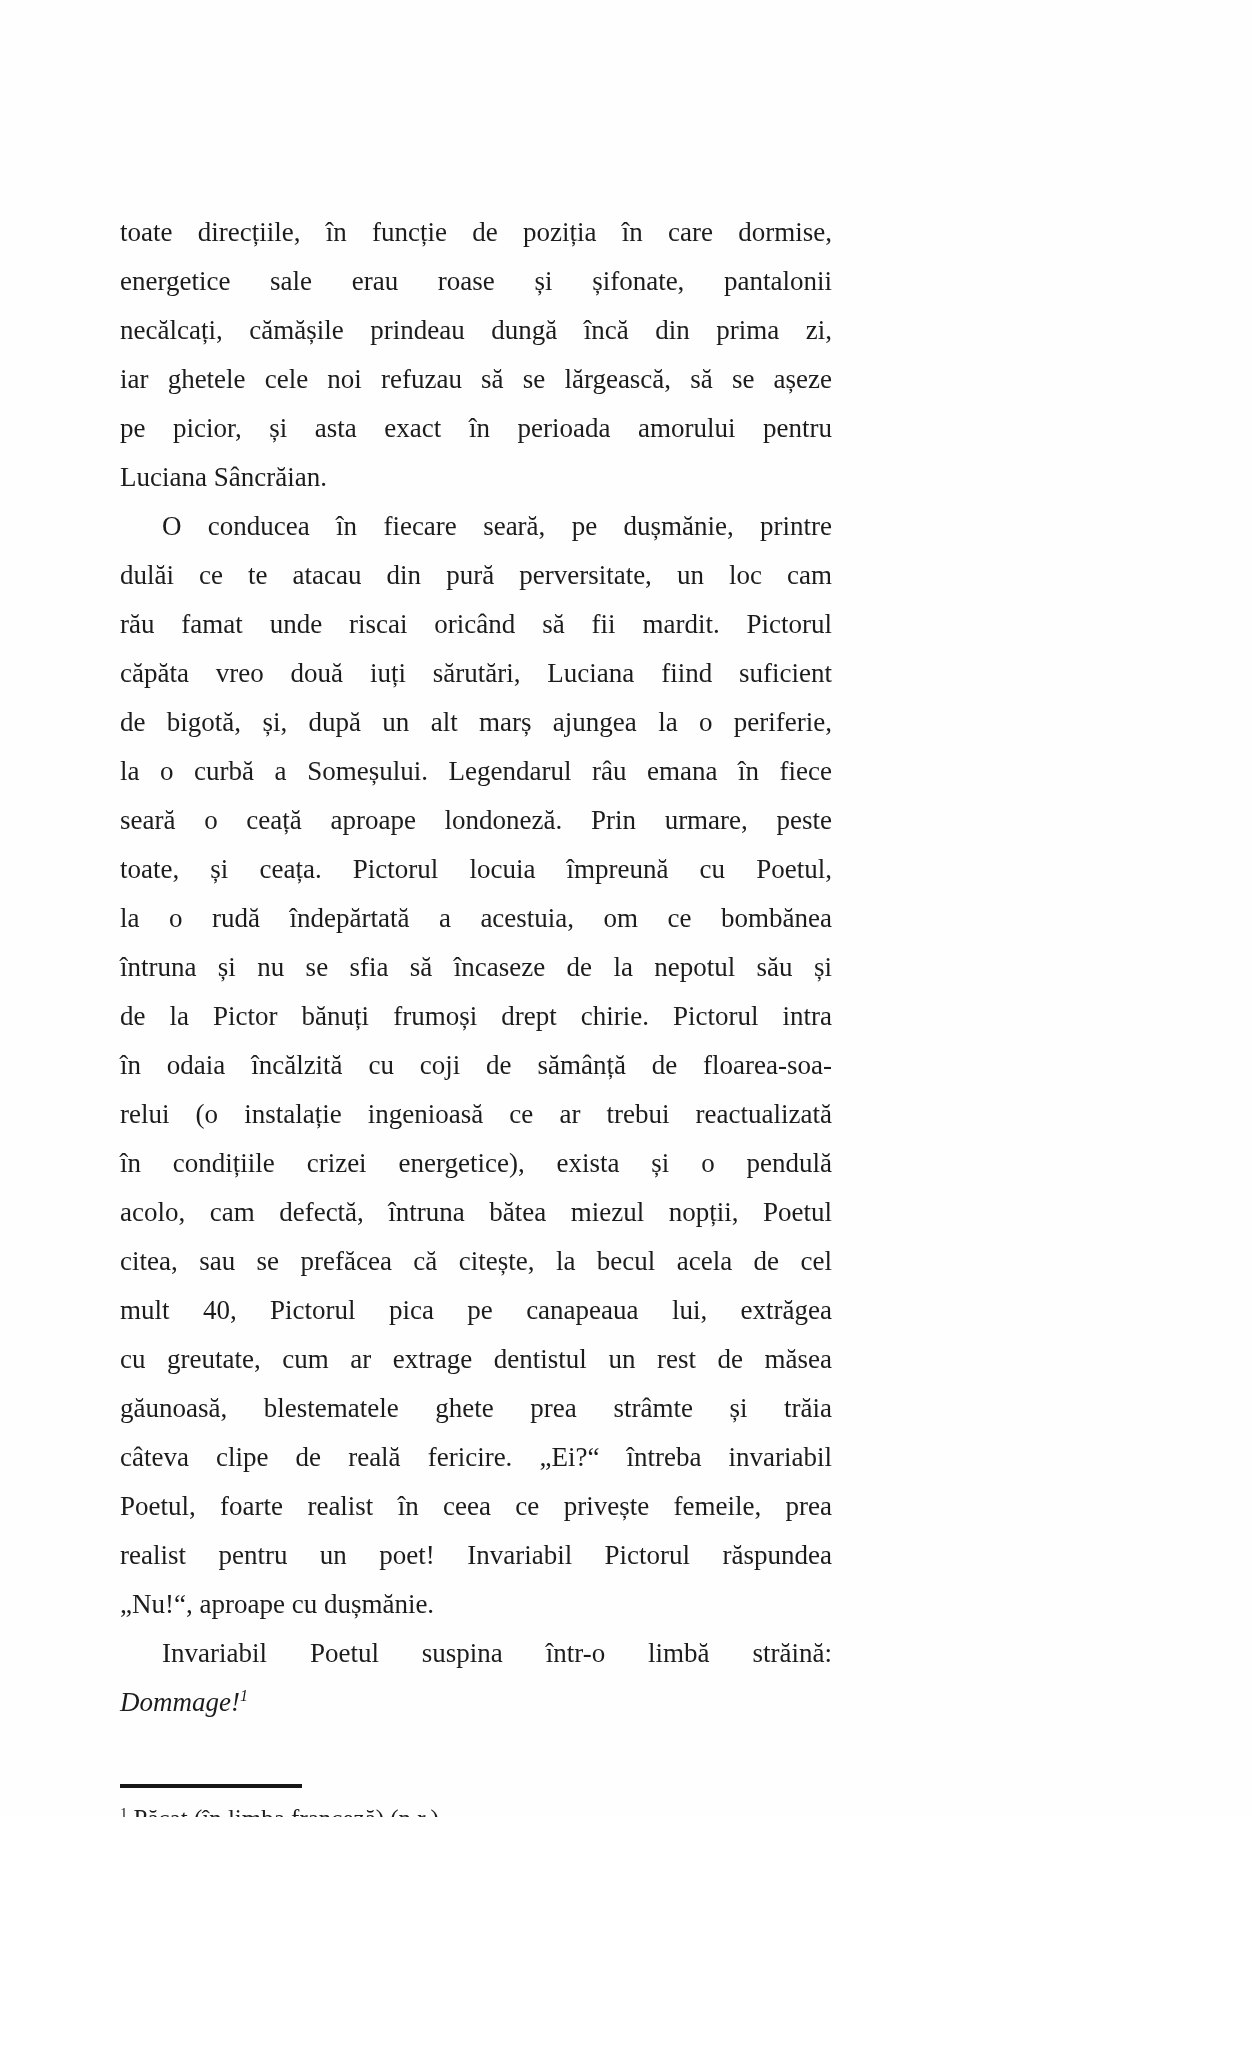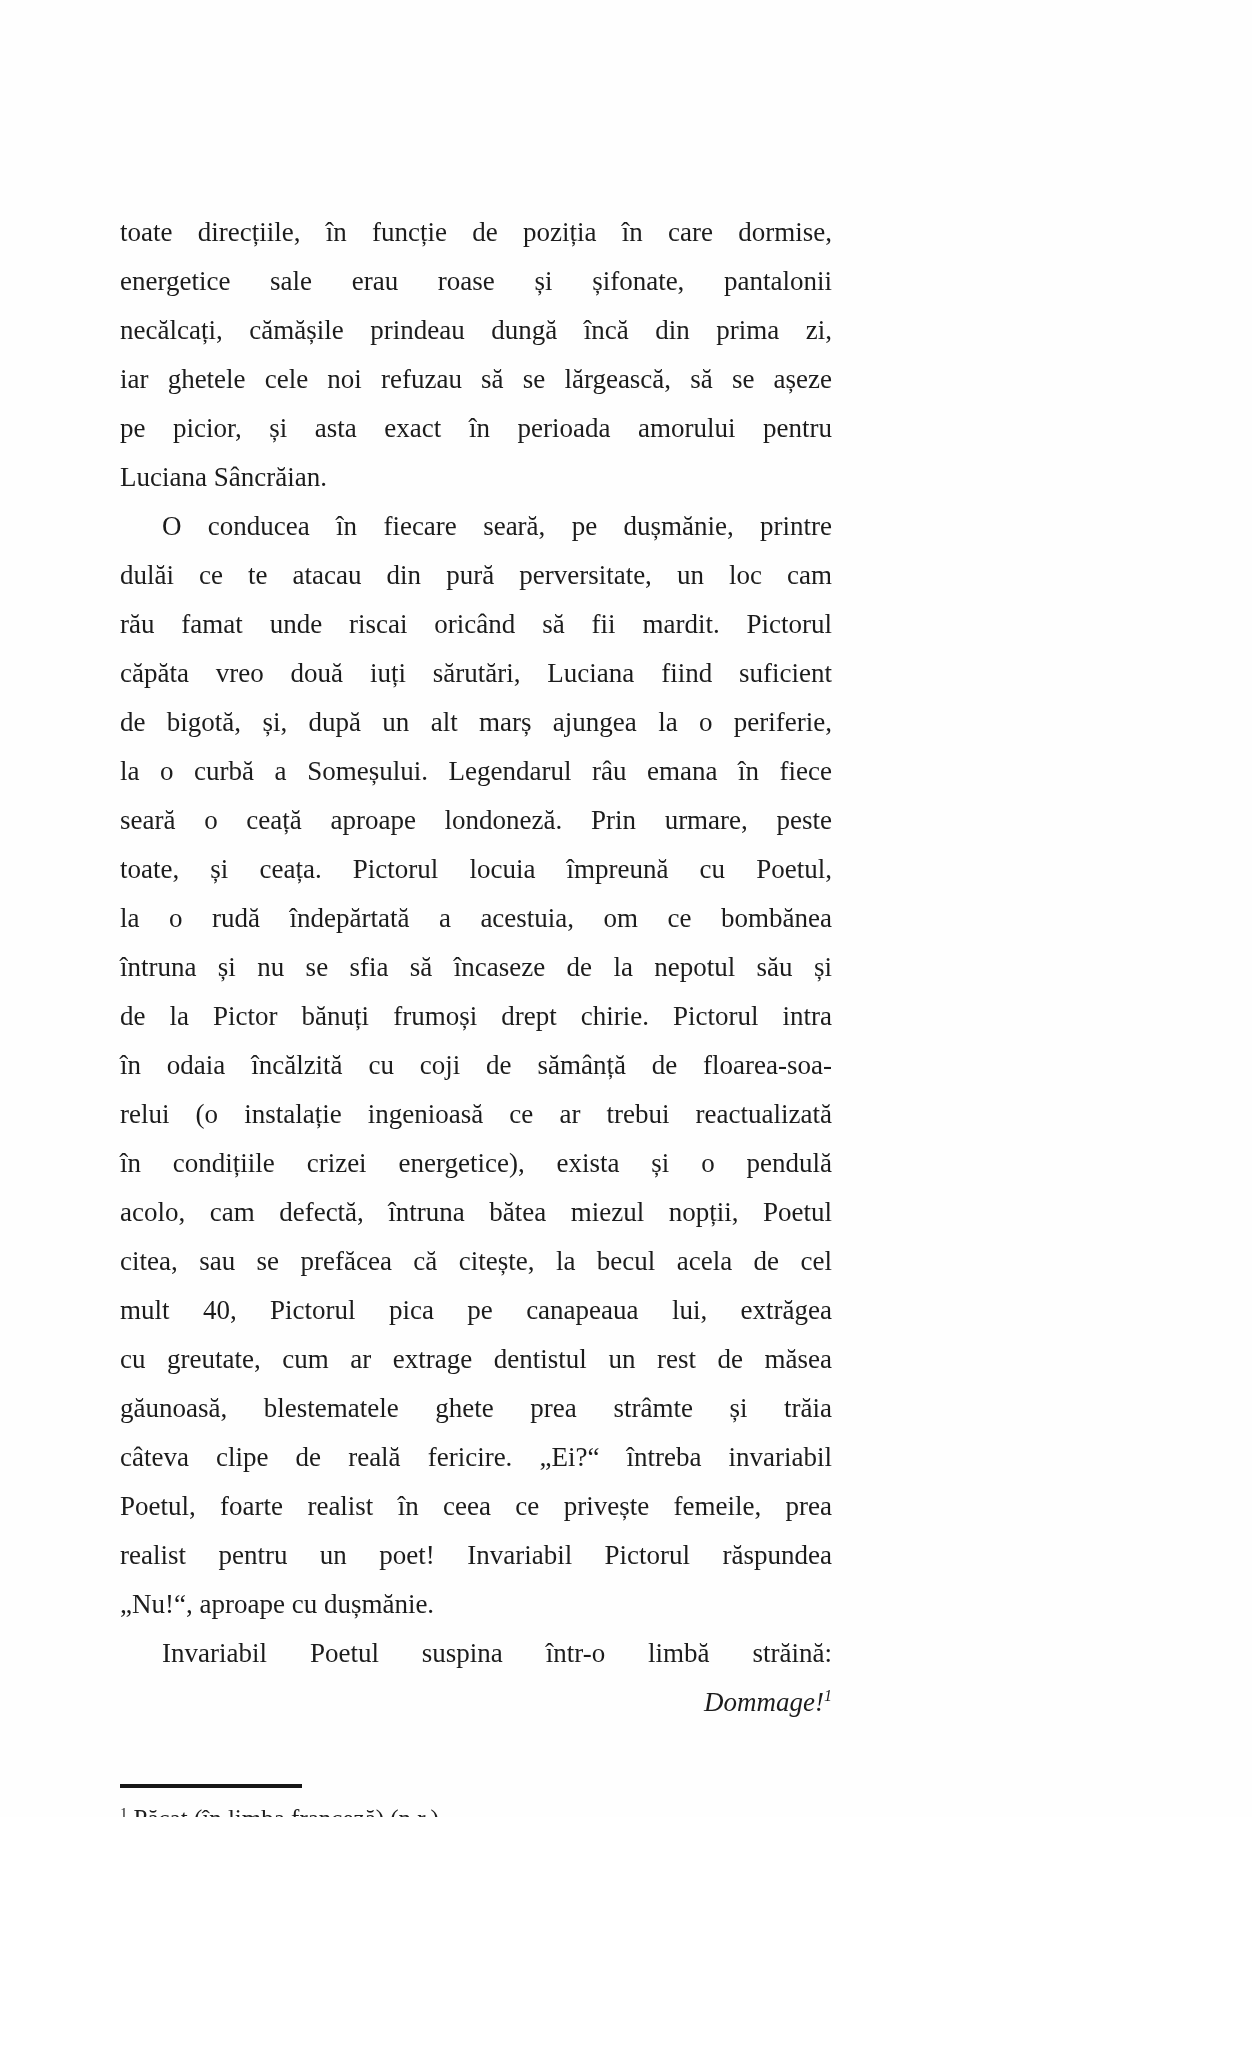--- a/index.html
+++ b/index.html
@@ -25,22 +25,21 @@
     text-align-last: justify;
     box-sizing: border-box;
     white-space: normal;
   }
   .line.last { text-align-last: left; }
   .line.indent { padding-left: 42px; }
   .foreign-line {
     font-size: 27px;
     line-height: 49px;
     font-style: italic;
-    text-align: right;
-    margin-left: 13px;
+    text-align: left;
   }
   .foreign-line sup {
     font-size: 16px;
     font-style: italic;
     line-height: 0;
   }
   .footnote-rule {
     position: absolute;
     left: 120px;
     top: 1784px;

